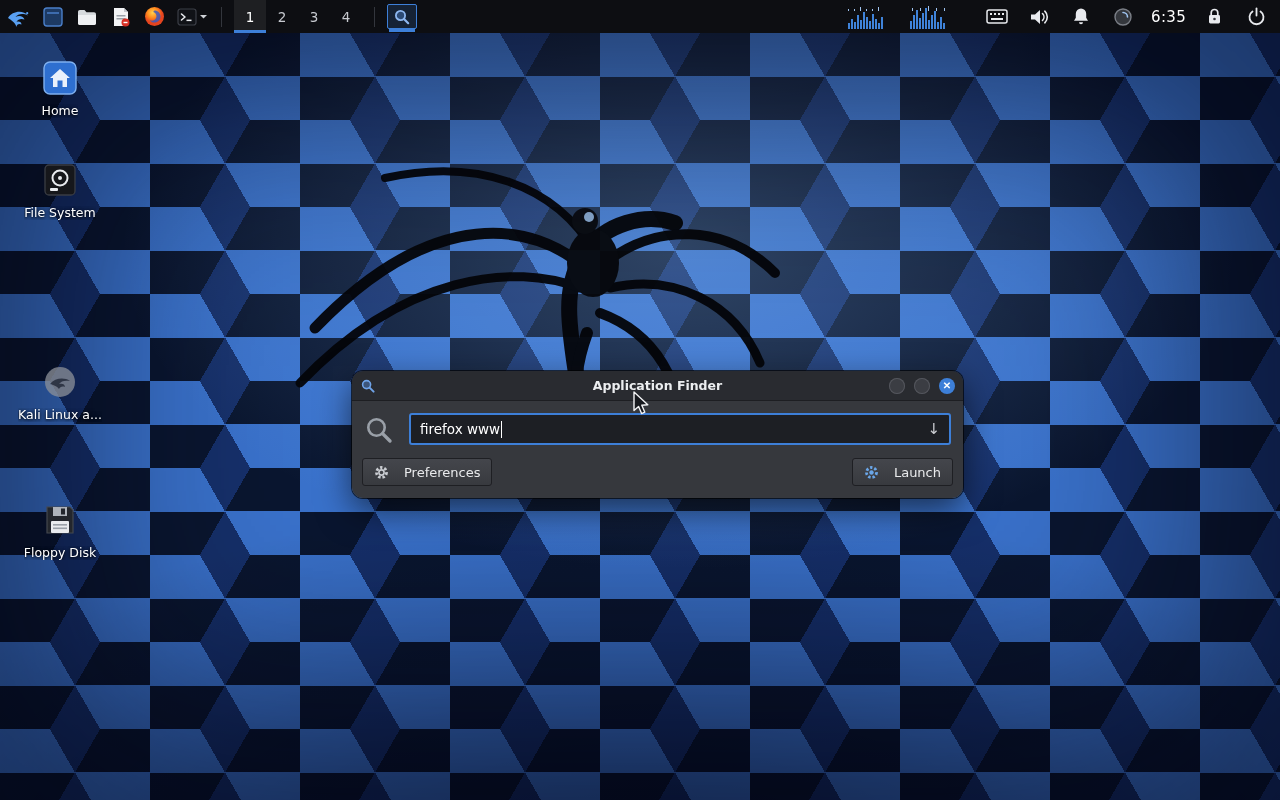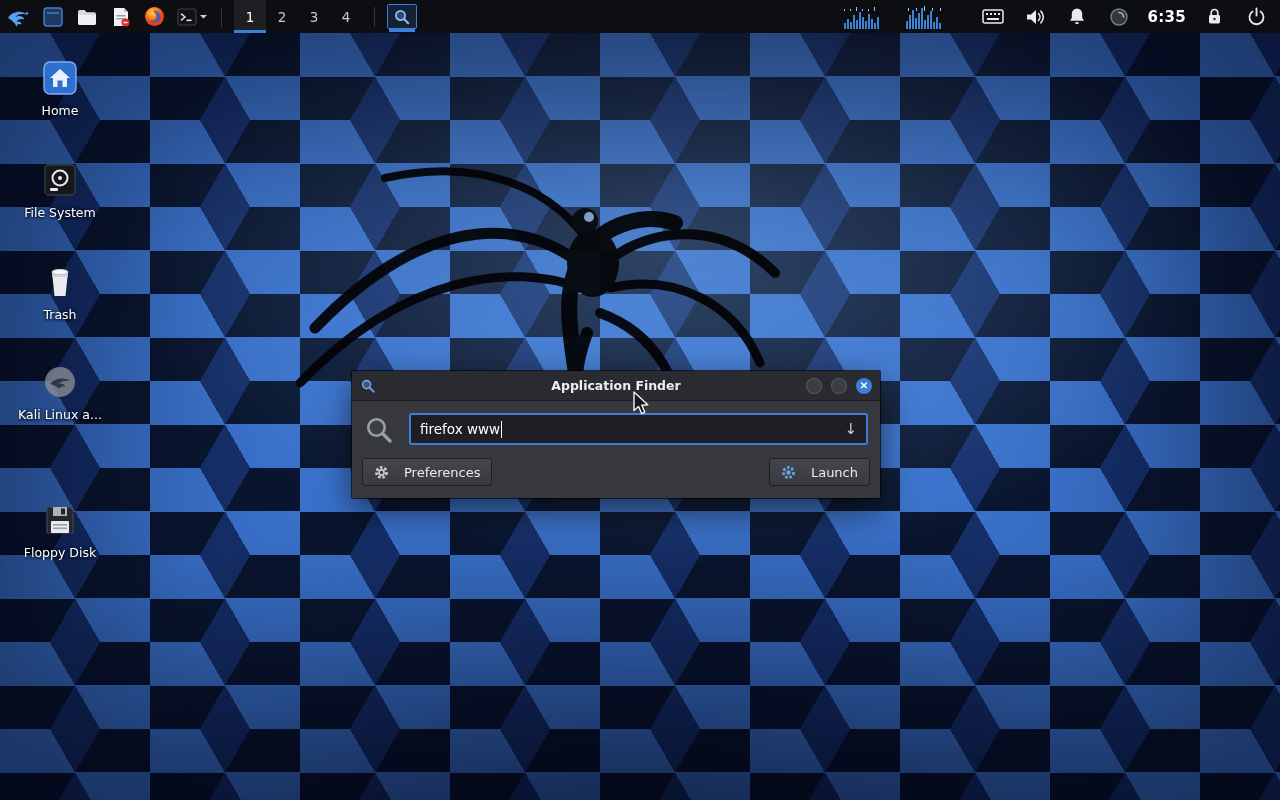--- a/index.html
+++ b/index.html
@@ -7,21 +7,21 @@
   body { font-family:"DejaVu Sans","Liberation Sans",sans-serif; }
   .screen { position:relative; width:1280px; height:800px; overflow:hidden; }
 
   
   .panel {
     position:absolute; top:0; left:0; right:0; height:33px;
     background:#0d0e12; display:flex; align-items:stretch; z-index:50;
     color:#dfe2e6;
   }
   .p-left { display:flex; align-items:center; padding-left:5px; gap:7px; }
-  .p-right { margin-left:auto; display:flex; align-items:center; gap:15px; padding-right:10px;font-weight:bold; }
+  .p-right { margin-left:auto; display:flex; align-items:center; gap:15px; padding-right:10px; }
   .icon-btn { background:transparent; border:none; width:27px; height:27px; display:flex; align-items:center; justify-content:center; cursor:pointer; padding:0; }
   .sep { width:1px; height:20px; background:#33363d; margin:0 5px; align-self:center; }
   .pager { display:flex; height:33px; }
   .ws {
     width:32px; border:none; background:transparent; color:#c7cad0;
     font-size:13.5px; font-family:inherit; display:flex; align-items:center; justify-content:center;
   }
   .ws.active { background:rgba(255,255,255,.07); color:#fff; box-shadow:inset 0 -3px 0 #3d7fd8; }
   .task-btn {
     height:25px; padding:0 5px; display:flex; align-items:center; justify-content:center;
@@ -51,22 +51,22 @@
   }
   .dicon .glyph { width:38px; height:38px; display:flex; align-items:center; justify-content:center; }
   .dicon .lbl {
     color:#ffffff; font-size:12.5px; text-align:center; line-height:1.15;
     text-shadow:0 1px 3px rgba(0,0,0,.95), 0 0 6px rgba(0,0,0,.6);
     max-width:100px; white-space:nowrap; overflow:hidden; text-overflow:ellipsis;
   }
 
   
   .dialog {
-    position:absolute; left:352px; top:338px; width:528px;
-    border-radius:1px; overflow:hidden;
+    position:absolute; left:352px; top:338px; width:611px;
+    border-radius:11px; overflow:hidden;
     box-shadow:0 12px 34px rgba(0,0,0,.6), 0 0 0 1px rgba(0,0,0,.65);
     z-index:20;
   }
   .titlebar {
     height:30px; background:#292b30; display:flex; align-items:center;
     padding:0 8px; position:relative; border-bottom:1px solid #1d1e22;
   }
   .t-title {
     position:absolute; left:0; right:0; text-align:center;
     font-size:12.5px; font-weight:bold; color:#eceef0; pointer-events:none;
@@ -320,31 +320,20 @@
         <svg width="38" height="38" viewBox="0 0 38 38">
           <rect x="4" y="4" width="30" height="30" rx="4" fill="#16171b" stroke="#3a3d44" stroke-width="1.3"></rect>
           <circle cx="19" cy="17" r="7.5" fill="none" stroke="#e8eaee" stroke-width="2"></circle>
           <circle cx="19" cy="17" r="2" fill="#e8eaee"></circle>
           <rect x="9" y="27" width="8" height="3" rx="1" fill="#e8eaee"></rect>
         </svg>
       </span>
       <span class="lbl">File System</span>
     </div>
 
-    <div class="dicon" style="top:230px">
-      <span class="glyph">
-        <svg width="38" height="38" viewBox="0 0 38 38">
-          <path d="M11 9h16l-2.5 24h-11z" fill="#e9ebee"></path>
-          <path d="M11 9h16l-.5 5h-15z" fill="#cfd3d9"></path>
-          <ellipse cx="19" cy="9" rx="8" ry="2.6" fill="#f7f8fa"></ellipse>
-          <ellipse cx="19" cy="9" rx="8" ry="2.6" fill="none" stroke="#c2c6cc" stroke-width="1"></ellipse>
-        </svg>
-      </span>
-      <span class="lbl">Trash</span>
-    </div>
 
     <div class="dicon" style="top:330px">
       <span class="glyph">
         <svg width="38" height="38" viewBox="0 0 38 38" opacity="0.75">
           <circle cx="19" cy="19" r="15" fill="#8d9199"></circle>
           <path d="M9 21c5-6 14-7 20-3-5-1-9 0-11 3 3-1 6 0 6 3-3-1-5 0-6 2-2-3-6-4-9-5z" fill="#3a3d44"></path>
         </svg>
       </span>
       <span class="lbl">Kali Linux a...</span>
     </div>

